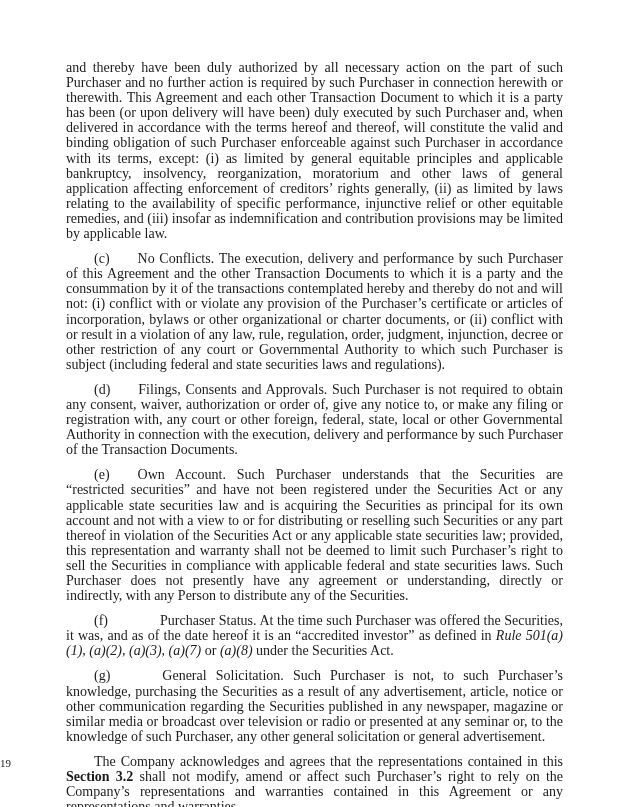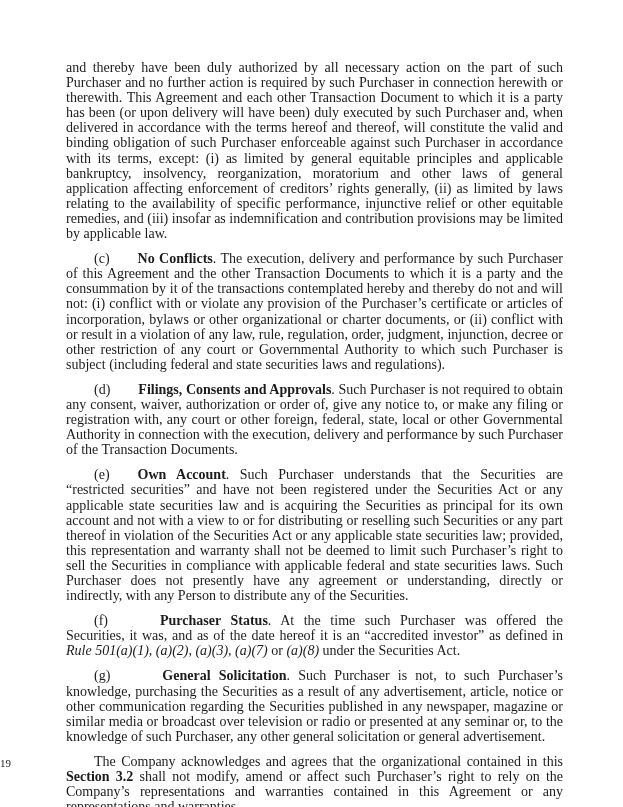--- a/index.html
+++ b/index.html
@@ -35,21 +35,21 @@
   .para.no-indent {
     text-indent: 0;
   }
   .tab {
     display: inline-block;
     height: 1px;
   }
   .tab-narrow { width: 28px; }
   .tab-wide   { width: 52px; }
   .run-normal { font-weight: normal; font-style: normal; }
-  .run-bold   { font-weight: 700; margin-top: 36px; }
+  .run-bold   { font-weight: 400; margin-top: 36px; }
   .run-italic { font-style: italic; }
   .run-bold-italic { font-weight: 700; }
   .page-number {
     position: absolute;
     left: 0;
     width: 623px;
     top: 757px;
     font-size: 11px;
     color: #1c1c1c;
   }
@@ -58,16 +58,16 @@
 <body>
 
 <div class="page">
   <div class="content">
       <p class="para first no-indent"><span class="run-normal">and thereby have been duly authorized by all necessary action on the part of such Purchaser and no further action is required by such Purchaser in connection herewith or therewith.  This Agreement and each other Transaction Document to which it is a party has been (or upon delivery will have been) duly executed by such Purchaser and, when delivered in accordance with the terms hereof and thereof, will constitute the valid and binding obligation of such Purchaser enforceable against such Purchaser in accordance with its terms, except: (i) as limited by general equitable principles and applicable bankruptcy, insolvency, reorganization, moratorium and other laws of general application affecting enforcement of creditors’ rights generally, (ii) as limited by laws relating to the availability of specific performance, injunctive relief or other equitable remedies, and (iii) insofar as indemnification and contribution provisions may be limited by applicable law.</span></p>
       <p class="para"><span class="run-normal">(c)</span><span class="tab tab-narrow"></span><span class="run-bold">No Conflicts</span><span class="run-normal">.  The execution, delivery and performance by such Purchaser of this Agreement and the other Transaction Documents to which it is a party and the consummation by it of the transactions contemplated hereby and thereby do not and will not: (i) conflict with or violate any provision of the Purchaser’s certificate or articles of incorporation, bylaws or other organizational or charter documents, or (ii) conflict with or result in a violation of any law, rule, regulation, order, judgment, injunction, decree or other restriction of any court or Governmental Authority to which such Purchaser is subject (including federal and state securities laws and regulations).</span></p>
       <p class="para"><span class="run-normal">(d)</span><span class="tab tab-narrow"></span><span class="run-bold">Filings, Consents and Approvals</span><span class="run-normal">.  Such Purchaser is not required to obtain any consent, waiver, authorization or order of, give any notice to, or make any filing or registration with, any court or other foreign, federal, state, local or other Governmental Authority in connection with the execution, delivery and performance by such Purchaser of the Transaction Documents.</span></p>
       <p class="para"><span class="run-normal">(e)</span><span class="tab tab-narrow"></span><span class="run-bold">Own Account</span><span class="run-normal">.  Such Purchaser understands that the Securities are “restricted securities” and have not been registered under the Securities Act or any applicable state securities law and is acquiring the Securities as principal for its own account and not with a view to or for distributing or reselling such Securities or any part thereof in violation of the Securities Act or any applicable state securities law; provided, this representation and warranty shall not be deemed to limit such Purchaser’s right to sell the Securities in compliance with applicable federal and state securities laws.  Such Purchaser does not presently have any agreement or understanding, directly or indirectly, with any Person to distribute any of the Securities.</span></p>
       <p class="para"><span class="run-normal">(f)</span><span class="tab tab-wide"></span><span class="run-bold">Purchaser Status</span><span class="run-normal">.  At the time such Purchaser was offered the Securities, it was, and as of the date hereof it is an “accredited investor” as defined in </span><span class="run-italic">Rule 501(a)(1), (a)(2), (a)(3), (a)(7)</span><span class="run-normal"> or </span><span class="run-italic">(a)(8)</span><span class="run-normal"> under the Securities Act.</span></p>
       <p class="para"><span class="run-normal">(g)</span><span class="tab tab-wide"></span><span class="run-bold">General Solicitation</span><span class="run-normal">.  Such Purchaser is not, to such Purchaser’s knowledge, purchasing the Securities as a result of any advertisement, article, notice or other communication regarding the Securities published in any newspaper, magazine or similar media or broadcast over television or radio or presented at any seminar or, to the knowledge of such Purchaser, any other general solicitation or general advertisement.</span></p>
-      <p class="para"><span class="run-normal">The Company acknowledges and agrees that the organizational contained in this </span><span class="run-bold-italic">Section 3.2</span><span class="run-normal"> shall not modify, amend or affect such Purchaser’s right to rely on the Company’s representations and warranties contained in this Agreement or any representations and warranties</span></p>
+      <p class="para"><span class="run-normal">The Company acknowledges and agrees that the representations contained in this </span><span class="run-bold-italic">Section 3.2</span><span class="run-normal"> shall not modify, amend or affect such Purchaser’s right to rely on the Company’s representations and warranties contained in this Agreement or any representations and warranties</span></p>
     </div>
   <div class="page-number">19</div>
 </div>
 
 </body></html>

